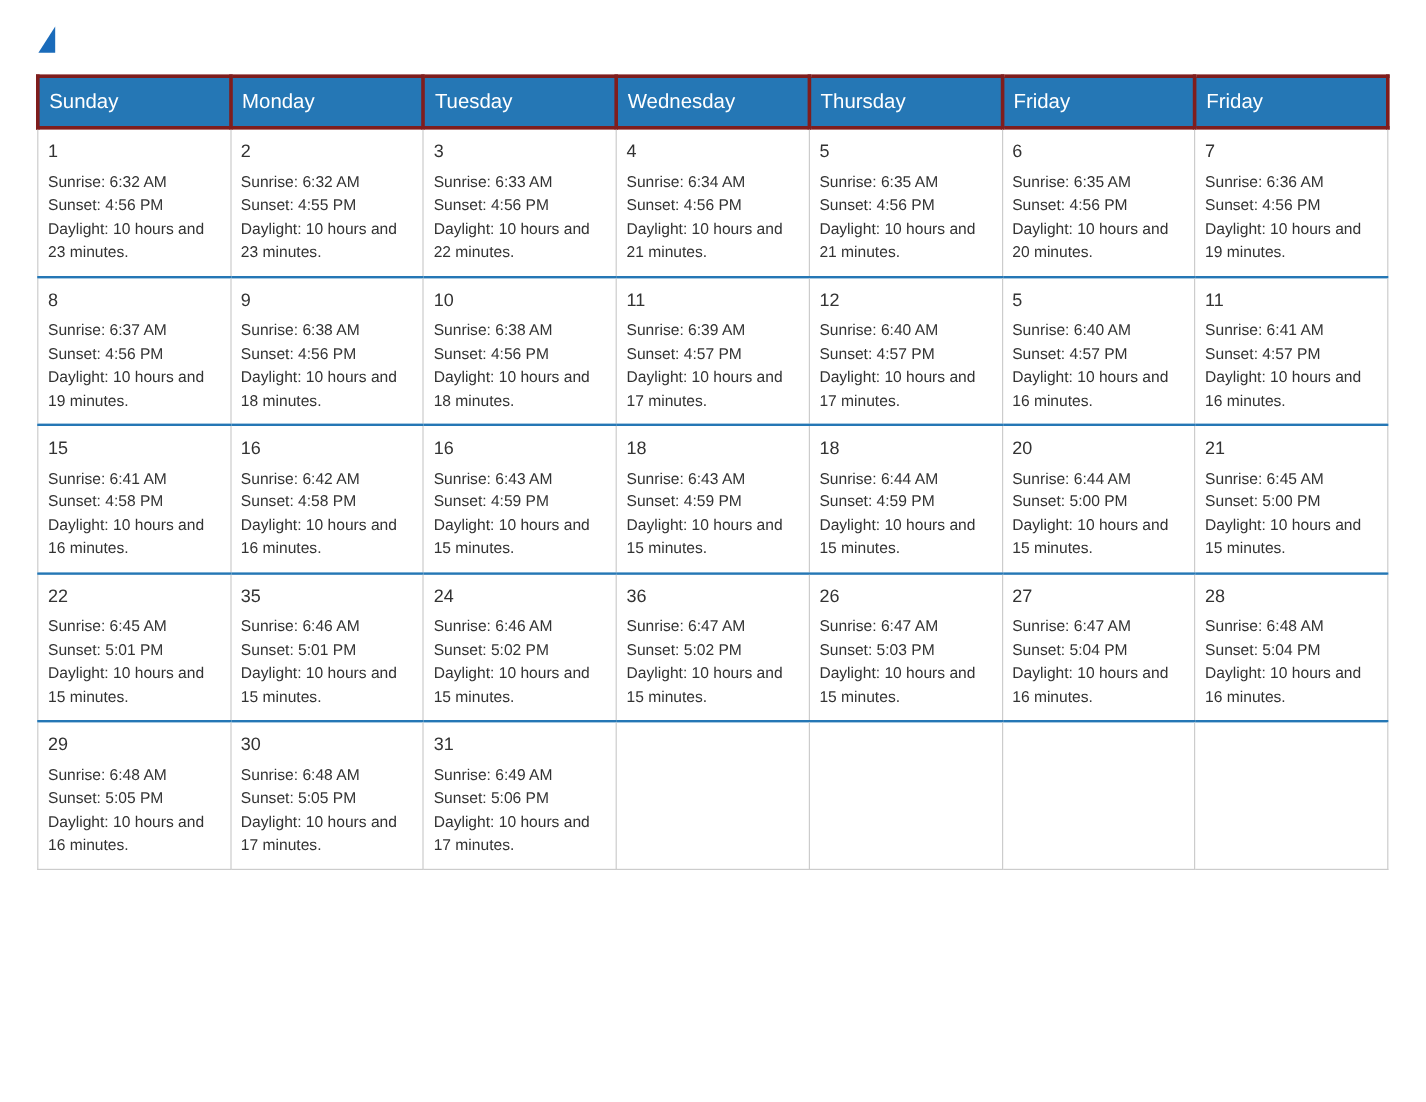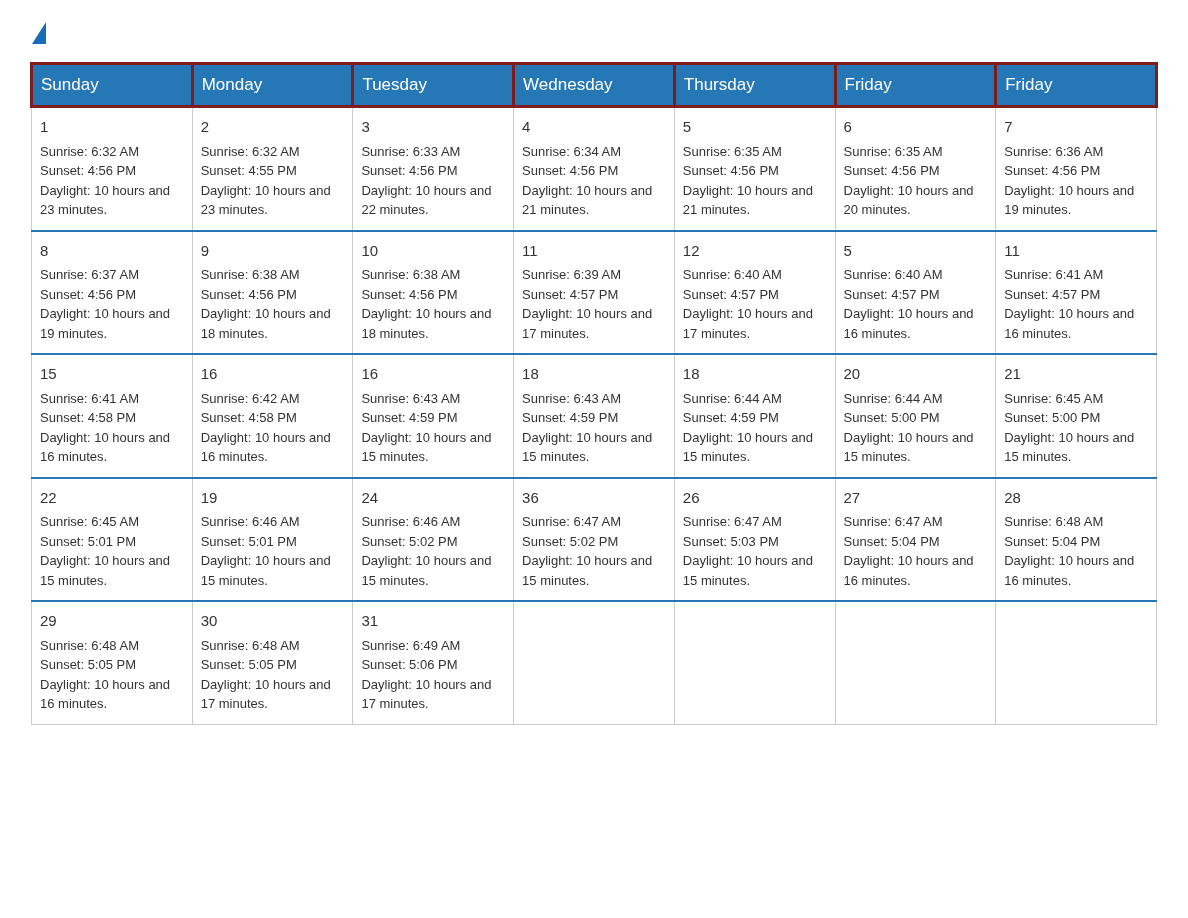--- a/index.html
+++ b/index.html
@@ -149,21 +149,21 @@
         <td><span class="day-num">15</span>Sunrise: 6:41 AM<br>Sunset: 4:58 PM<br>Daylight: 10 hours and 16 minutes.</td>
         <td><span class="day-num">16</span>Sunrise: 6:42 AM<br>Sunset: 4:58 PM<br>Daylight: 10 hours and 16 minutes.</td>
         <td><span class="day-num">16</span>Sunrise: 6:43 AM<br>Sunset: 4:59 PM<br>Daylight: 10 hours and 15 minutes.</td>
         <td><span class="day-num">18</span>Sunrise: 6:43 AM<br>Sunset: 4:59 PM<br>Daylight: 10 hours and 15 minutes.</td>
         <td><span class="day-num">18</span>Sunrise: 6:44 AM<br>Sunset: 4:59 PM<br>Daylight: 10 hours and 15 minutes.</td>
         <td><span class="day-num">20</span>Sunrise: 6:44 AM<br>Sunset: 5:00 PM<br>Daylight: 10 hours and 15 minutes.</td>
         <td><span class="day-num">21</span>Sunrise: 6:45 AM<br>Sunset: 5:00 PM<br>Daylight: 10 hours and 15 minutes.</td>
       </tr>
       <tr>
         <td><span class="day-num">22</span>Sunrise: 6:45 AM<br>Sunset: 5:01 PM<br>Daylight: 10 hours and 15 minutes.</td>
-        <td><span class="day-num">19</span>Sunrise: 6:46 AM<br>Sunset: 5:01 PM<br>Daylight: 10 hours and 15 minutes.</td>
+        <td><span class="day-num">35</span>Sunrise: 6:46 AM<br>Sunset: 5:01 PM<br>Daylight: 10 hours and 15 minutes.</td>
         <td><span class="day-num">24</span>Sunrise: 6:46 AM<br>Sunset: 5:02 PM<br>Daylight: 10 hours and 15 minutes.</td>
         <td><span class="day-num">36</span>Sunrise: 6:47 AM<br>Sunset: 5:02 PM<br>Daylight: 10 hours and 15 minutes.</td>
         <td><span class="day-num">26</span>Sunrise: 6:47 AM<br>Sunset: 5:03 PM<br>Daylight: 10 hours and 15 minutes.</td>
         <td><span class="day-num">27</span>Sunrise: 6:47 AM<br>Sunset: 5:04 PM<br>Daylight: 10 hours and 16 minutes.</td>
         <td><span class="day-num">28</span>Sunrise: 6:48 AM<br>Sunset: 5:04 PM<br>Daylight: 10 hours and 16 minutes.</td>
       </tr>
       <tr>
         <td><span class="day-num">29</span>Sunrise: 6:48 AM<br>Sunset: 5:05 PM<br>Daylight: 10 hours and 16 minutes.</td>
         <td><span class="day-num">30</span>Sunrise: 6:48 AM<br>Sunset: 5:05 PM<br>Daylight: 10 hours and 17 minutes.</td>
         <td><span class="day-num">31</span>Sunrise: 6:49 AM<br>Sunset: 5:06 PM<br>Daylight: 10 hours and 17 minutes.</td>

